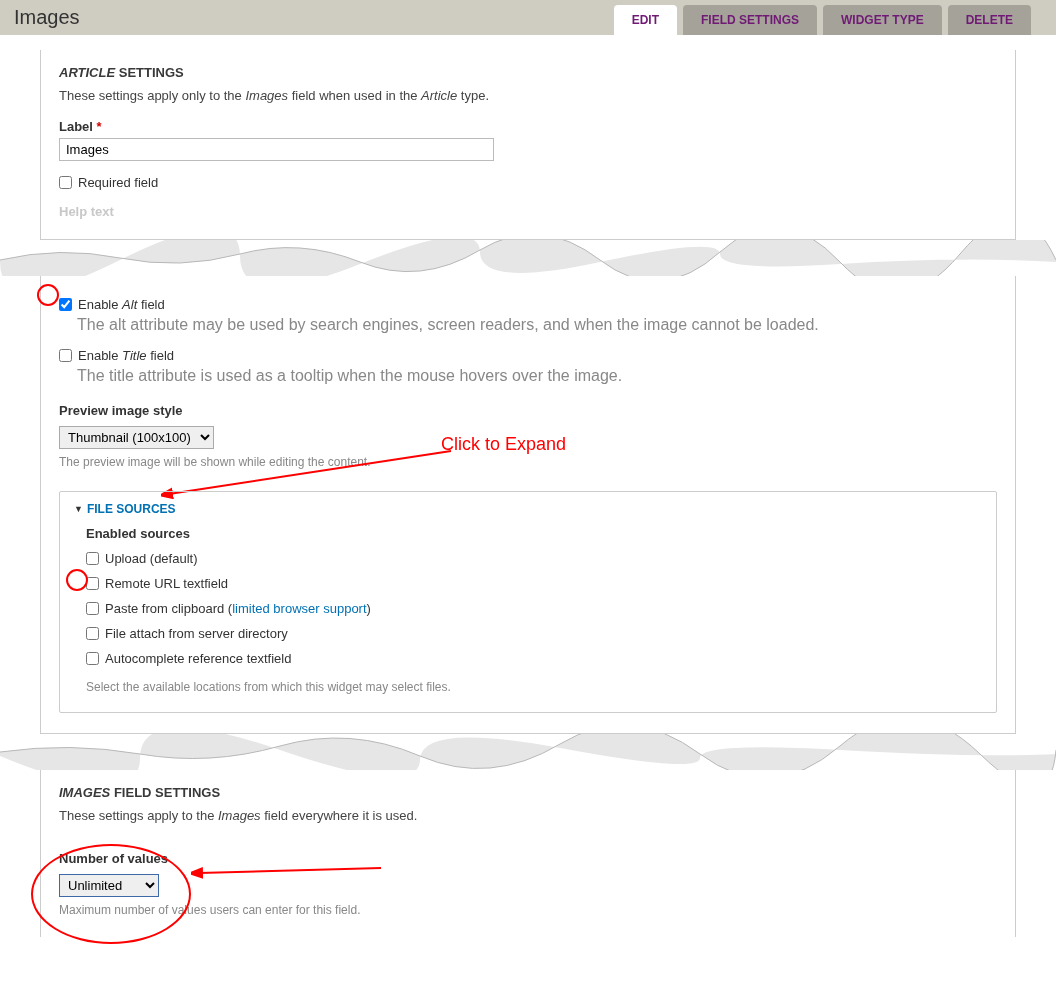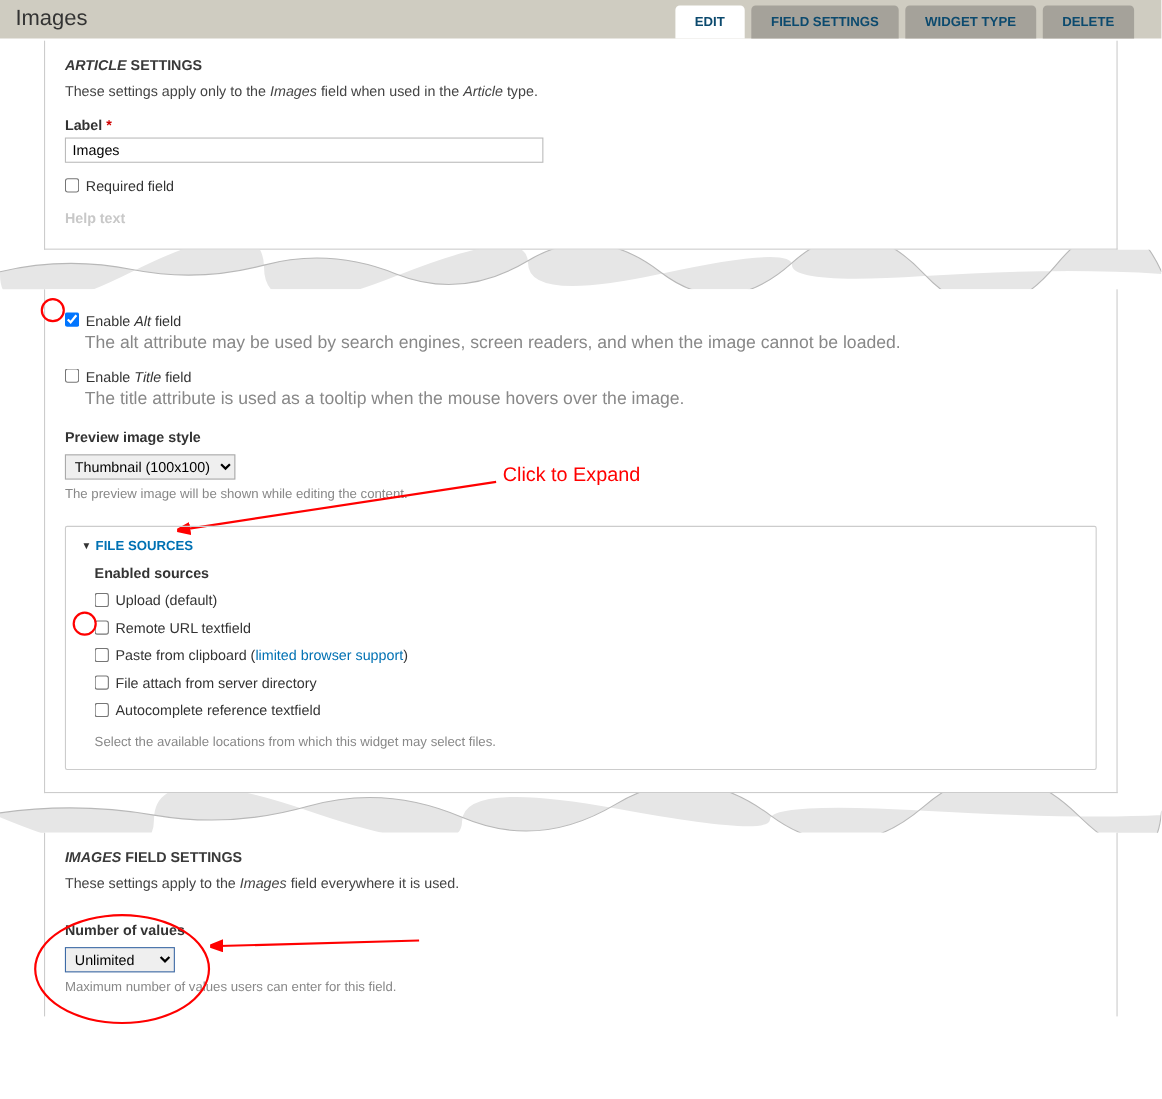--- a/index.html
+++ b/index.html
@@ -25,32 +25,32 @@
 .tabs {
   position: absolute;
   right: 25px;
   bottom: 0;
   display: flex;
   gap: 6px;
 }
 .tab {
   padding: 8px 18px;
   background: #a5a29a;
-  color: #0c4a6e;
+  color: #701a75;
   font-weight: bold;
   font-size: 12px;
   cursor: pointer;
   border-top-left-radius: 4px;
   border-top-right-radius: 4px;
 }
 .tab.active {
   background: #fff;
 }
 .page {
-  padding: 2px 40px 40px 40px;
+  padding: 15px 40px 40px 40px;
 }
 .panel {
   border: 1px solid #ccc;
   background: #fff;
   margin-top: 0;
   padding: 15px 18px 20px 18px;
 }
 .panel-heading {
   font-weight: bold;
   font-size: 13px;
@@ -71,21 +71,21 @@
 }
 .req { color: #d00000; }
 .text-input {
   width: 435px;
   padding: 3px 6px;
   border: 1px solid #bbb;
   font-size: 13px;
 }
 .check-row {
   display: flex;
-  align-items: flex-start;
+  align-items: center;
   gap: 6px;
   margin-top: 14px;
   font-size: 13px;
 }
 .check-row input[type=checkbox] {
   width: 13px; height: 13px;
   margin: 0;
 }
 .check-row .ital { font-style: italic; }
 .help-line {
@@ -238,21 +238,21 @@
     </div>
     <div class="help-line">The title attribute is used as a tooltip when the mouse hovers over the image.</div>
 
     <label class="form-label" style="margin-top:18px;">Preview image style</label>
     <select class="select-preview">
       <option>Thumbnail (100x100)</option>
     </select>
     <div class="help-below">The preview image will be shown while editing the content.</div>
 
     
-    <div class="annot-text" style="left:416px; top:158px;">Click to Expand</div>
+    <div class="annot-text" style="left:400px; top:158px;">Click to Expand</div>
     <div class="annot" style="left:120px; top:170px; width:300px; height:60px;">
       <svg width="300" height="60">
         <defs>
             <marker id="ah1" markerWidth="10" markerHeight="10" refX="2" refY="3" orient="auto">
               <path d="M0,0 L0,6 L8,3 z" fill="#f00"></path>
             </marker>
           </defs>
         <line x1="290" y1="5" x2="8" y2="48" stroke="#f00" stroke-width="2" marker-end="url(#ah1)"></line>
       </svg>
     </div>

